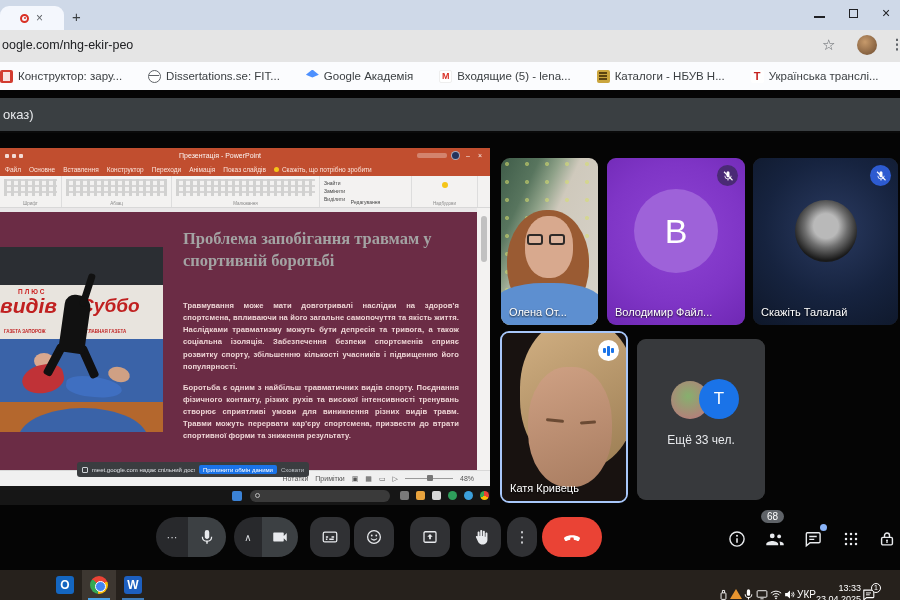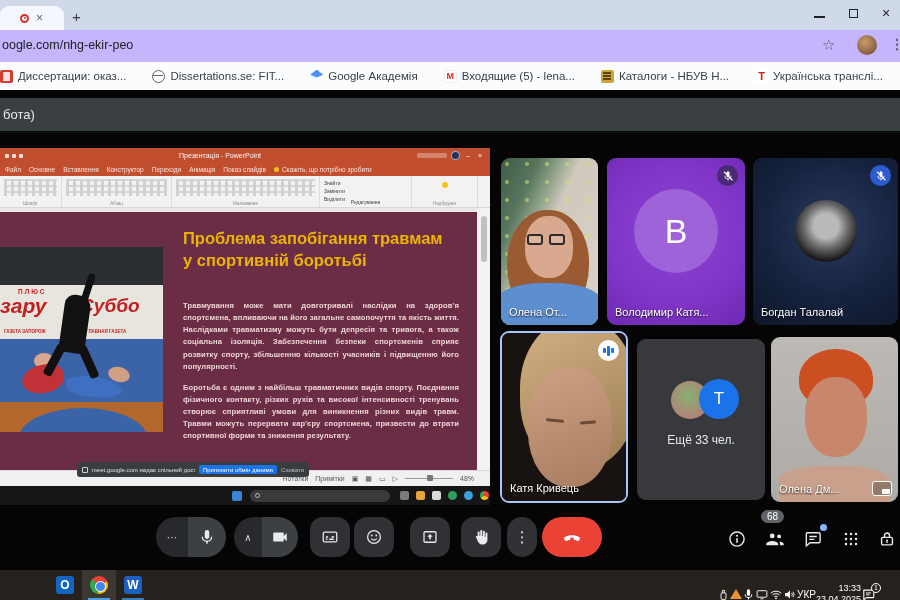--- a/index.html
+++ b/index.html
@@ -10,21 +10,21 @@
   .tabstrip{position:absolute;left:0;top:0;width:900px;height:30px;background:#cfd9e8;}
   .tab{position:absolute;left:0;top:6px;width:64px;height:24px;background:#f4f7fd;border-radius:9px 9px 0 0;display:flex;align-items:center;gap:7px;padding-left:20px;}
   .recdot{width:9px;height:9px;border:2px solid #d93025;border-radius:50%;position:relative;}
   .recdot::after{content:"";position:absolute;left:1.5px;top:1.5px;width:2px;height:2px;background:#d93025;border-radius:50%;}
   .tabx{color:#5f6368;font-size:12px;line-height:1;}
   .newtab{position:absolute;left:72px;top:8px;color:#3c4043;font-size:15px;}
   .winctl{position:absolute;top:6px;display:flex;align-items:center;gap:24px;left:814px;}
   .wmin{width:11px;height:2px;background:#202124;margin-top:8px;}
   .wmax{width:9px;height:9px;border:1.4px solid #202124;}
   .wclose{color:#202124;font-size:14px;line-height:1;}
-  .toolbar{position:absolute;left:0;top:30px;width:900px;height:32px;background:#c4b5fd;}
+  .toolbar{position:absolute;left:0;top:30px;width:900px;height:32px;background:#e5e5e5;}
   .urltext{position:absolute;left:2px;top:8px;font-size:12.5px;color:#202124;}
   .star{position:absolute;left:822px;top:6px;color:#5f6368;font-size:15px;}
   .avatar{position:absolute;left:857px;top:5px;width:20px;height:20px;border-radius:50%;background:radial-gradient(circle at 40% 35%,#c79a6b,#6b4a2f);}
   .kebab{position:absolute;left:890px;top:6px;color:#5f6368;font-size:14px;font-weight:bold;}
   .bookmarks{position:absolute;left:0;top:62px;width:900px;height:28px;background:#fbfcfe;display:flex;align-items:center;}
   .bm{display:flex;align-items:center;gap:5px;font-size:11.5px;color:#3c4043;margin-right:26px;white-space:nowrap;}
   .fav{width:13px;height:13px;border-radius:2px;flex:0 0 auto;display:flex;align-items:center;justify-content:center;font-size:9px;font-weight:bold;}
   .fav.red{background:#d23c30;} .fav.red::after{content:"";width:7px;height:9px;background:#fff;opacity:.85;}
   .fav.globe{border:1.6px solid #5f6368;border-radius:50%;position:relative;background:#fff;}
   .fav.globe::after{content:"";position:absolute;left:0;top:4.5px;width:9.8px;height:1.4px;background:#5f6368;}
@@ -57,21 +57,21 @@
   .rgroup{height:100%;border-right:1px solid #ddd;position:relative;padding:3px 4px 8px;}
   .rfill{height:17px;background:
      repeating-linear-gradient(90deg,#c9c9c9 0 3px,transparent 3px 7px),
      repeating-linear-gradient(#cfcfcf 0 2px,transparent 2px 6px);opacity:.8;}
   .rlabel{position:absolute;left:0;bottom:1px;width:100%;text-align:center;font-size:4.5px;color:#8a8a8a;}
   .redit div{font-size:5px;color:#444;line-height:1.6;}
   .canvas{position:absolute;left:0;top:60px;width:100%;height:262px;background:#e9e7e8;}
   .scrollstrip{position:absolute;right:0;top:0;width:13px;height:100%;background:#f3f2f1;}
   .scrollbar{position:absolute;right:3px;top:8px;width:6px;height:46px;background:#c1c1c1;border-radius:3px;}
   .slide{position:absolute;left:0;top:4px;right:13px;bottom:0;background:#6b2c45;}
-  .slide-title{position:absolute;left:183px;top:16px;width:272px;color:#eab308;font-weight:bold;font-size:16.5px;line-height:1.32;}
+  .slide-title{position:absolute;left:183px;top:16px;width:272px;color:#a3a3a3;font-weight:bold;font-size:16.5px;line-height:1.32;font-family:Liberation Serif, serif;}
   .slide-body{position:absolute;left:183px;top:88px;width:276px;color:#eed6d6;font-size:7.6px;line-height:1.6;text-align:justify;font-weight:bold;letter-spacing:.1px;}
   .slide-body p{margin:0 0 9px;}
 
   
   .photo{position:absolute;left:0;top:35px;width:163px;height:185px;background:#1e1f23;overflow:hidden;}
   .ph-stands{position:absolute;left:0;top:0;width:100%;height:38px;background:#2b2e33;}
   .ph-banner{position:absolute;left:0;top:38px;width:100%;height:54px;background:#e8e4de;}
   .ph-plus{position:absolute;left:18px;top:3px;color:#c22;font-size:6.5px;font-weight:bold;letter-spacing:2px;}
   .ph-left{position:absolute;left:0px;top:9px;color:#c02020;font-size:21px;font-weight:bold;font-style:italic;}
   .ph-right{position:absolute;left:80px;top:10px;color:#c02020;font-size:19px;font-weight:bold;font-style:italic;}
@@ -196,21 +196,21 @@
     <span class="urltext">oogle.com/nhg-ekir-peo</span>
     <span class="star">☆</span>
     <div class="avatar"></div>
     <span class="kebab">⋮</span>
   </div>
 
   <div class="bookmarks">
     <div style="width:10px"></div>
     <div class="bm">
         <span class="fav red"></span>
-        <span>Диссертации: оказ...</span>
+        <span>Конструктор: зару...</span>
       </div>
     <div class="bm">
         <span class="fav globe"></span>
         <span>Dissertations.se: FIT...</span>
       </div>
     <div class="bm">
         <span class="fav scholar"></span>
         <span>Google Академія</span>
       </div>
     <div class="bm">
@@ -226,21 +226,21 @@
         <span>Українська транслі...</span>
       </div>
 
     <span class="bm-sep"></span>
 
   </div>
 
   <div class="gapblack"></div>
 
   <div class="presentbar">
-    <span>бота)</span>
+    <span>оказ)</span>
   </div>
 
   <div class="stage">
 
     <div class="shared">
       <div class="ppt-title">
         <div class="qat">
             <i></i>
             <i></i>
             <i></i>
@@ -287,21 +287,21 @@
             <div class="rlabel">Надбудови</div>
           </div>
       </div>
 
       <div class="canvas">
         <div class="slide">
           <div class="photo">
             <div class="ph-stands"></div>
             <div class="ph-banner">
               <span class="ph-plus">ПЛЮС</span>
-              <span class="ph-left">зару</span>
+              <span class="ph-left">видів</span>
               <span class="ph-right">Суббо</span>
               <span class="ph-sub1">ГАЗЕТА ЗАПОРОЖ</span>
               <span class="ph-sub2">ГЛАВНАЯ ГАЗЕТА</span>
             </div>
             <div class="ph-mat">
                 <div class="ph-matedge"></div>
                 <div class="ph-matcirc"></div>
               </div>
             <div class="wr-skin1"></div>
               <div class="wr-red"></div>
@@ -373,34 +373,34 @@
 
     <div class="tile" style="left:607px;top:25px;width:138px;height:167px">
       <div class="p-volod"></div>
       <div class="initial-circle" style="width:84px;height:84px;background:#9e62d9;font-size:34px">В</div>
       <div class="badge b-purple">
         <svg width="12" height="12" viewBox="0 0 24 24">
             <path fill="#fff" d="M12 14.5c1.66 0 3-1.34 3-3V5.5a3 3 0 0 0-6 0v6c0 1.66 1.34 3 3 3zm5.3-3a5.3 5.3 0 0 1-10.6 0H5a7 7 0 0 0 6 6.92V21h2v-2.58A7 7 0 0 0 19 11.5h-1.7z"></path>
             <path stroke="#fff" stroke-width="2.2" d="M4 3.5l17 17"></path>
           </svg>
       </div>
-      <div class="tname">Володимир Катя...</div>
+      <div class="tname">Володимир Файл...</div>
     </div>
 
     <div class="tile" style="left:753px;top:25px;width:145px;height:167px">
       <div class="p-bohdan">
           <div class="av"></div>
         </div>
       <div class="badge b-blue">
         <svg width="12" height="12" viewBox="0 0 24 24">
             <path fill="#fff" d="M12 14.5c1.66 0 3-1.34 3-3V5.5a3 3 0 0 0-6 0v6c0 1.66 1.34 3 3 3zm5.3-3a5.3 5.3 0 0 1-10.6 0H5a7 7 0 0 0 6 6.92V21h2v-2.58A7 7 0 0 0 19 11.5h-1.7z"></path>
             <path stroke="#fff" stroke-width="2.2" d="M4 3.5l17 17"></path>
           </svg>
       </div>
-      <div class="tname">Богдан Талалай</div>
+      <div class="tname">Скажіть Талалай</div>
     </div>
 
     <div class="tile" style="left:500px;top:198px;width:128px;height:172px;border:2.5px solid #a8c7fa">
       <div class="p-katya">
         <div class="hair"></div>
           <div class="face"></div>
           <div class="brow1"></div>
           <div class="brow2"></div>
       </div>
       <div class="badge b-white">
@@ -414,29 +414,20 @@
     </div>
 
     <div class="tile" style="left:637px;top:206px;width:128px;height:161px">
       <div class="p-more">
         <div class="av1"></div>
         <div class="av2">T</div>
         <div class="lbl">Ещё 33 чел.</div>
       </div>
     </div>
 
-    <div class="tile" style="left:771px;top:204px;width:127px;height:165px">
-      <div class="p-olena2">
-        <div class="hair"></div>
-          <div class="face"></div>
-          <div class="body"></div>
-      </div>
-      <div class="tname">Олена Дм...</div>
-      <div class="pip"></div>
-    </div>
 
     <div class="ctl pill-l" style="left:156px;top:384px;width:32px;height:40px">
         <span style="font-size:11px">···</span>
       </div>
     <div class="ctl pill-r" style="left:188px;top:384px;width:38px;height:40px">
       <svg width="18" height="18" viewBox="0 0 24 24">
           <path fill="#e8eaed" d="M12 14.5c1.66 0 3-1.34 3-3V5.5a3 3 0 0 0-6 0v6c0 1.66 1.34 3 3 3zm5.3-3a5.3 5.3 0 0 1-10.6 0H5a7 7 0 0 0 6 6.92V21h2v-2.58A7 7 0 0 0 19 11.5h-1.7z"></path>
         </svg>
     </div>
     <div class="ctl pill-l" style="left:234px;top:384px;width:28px;height:40px">

